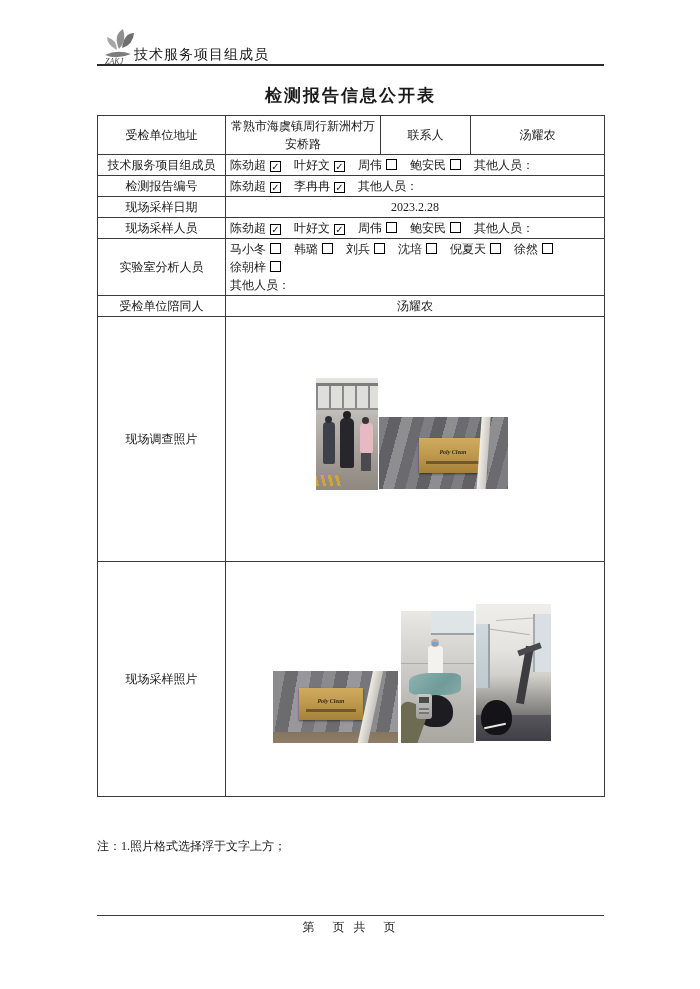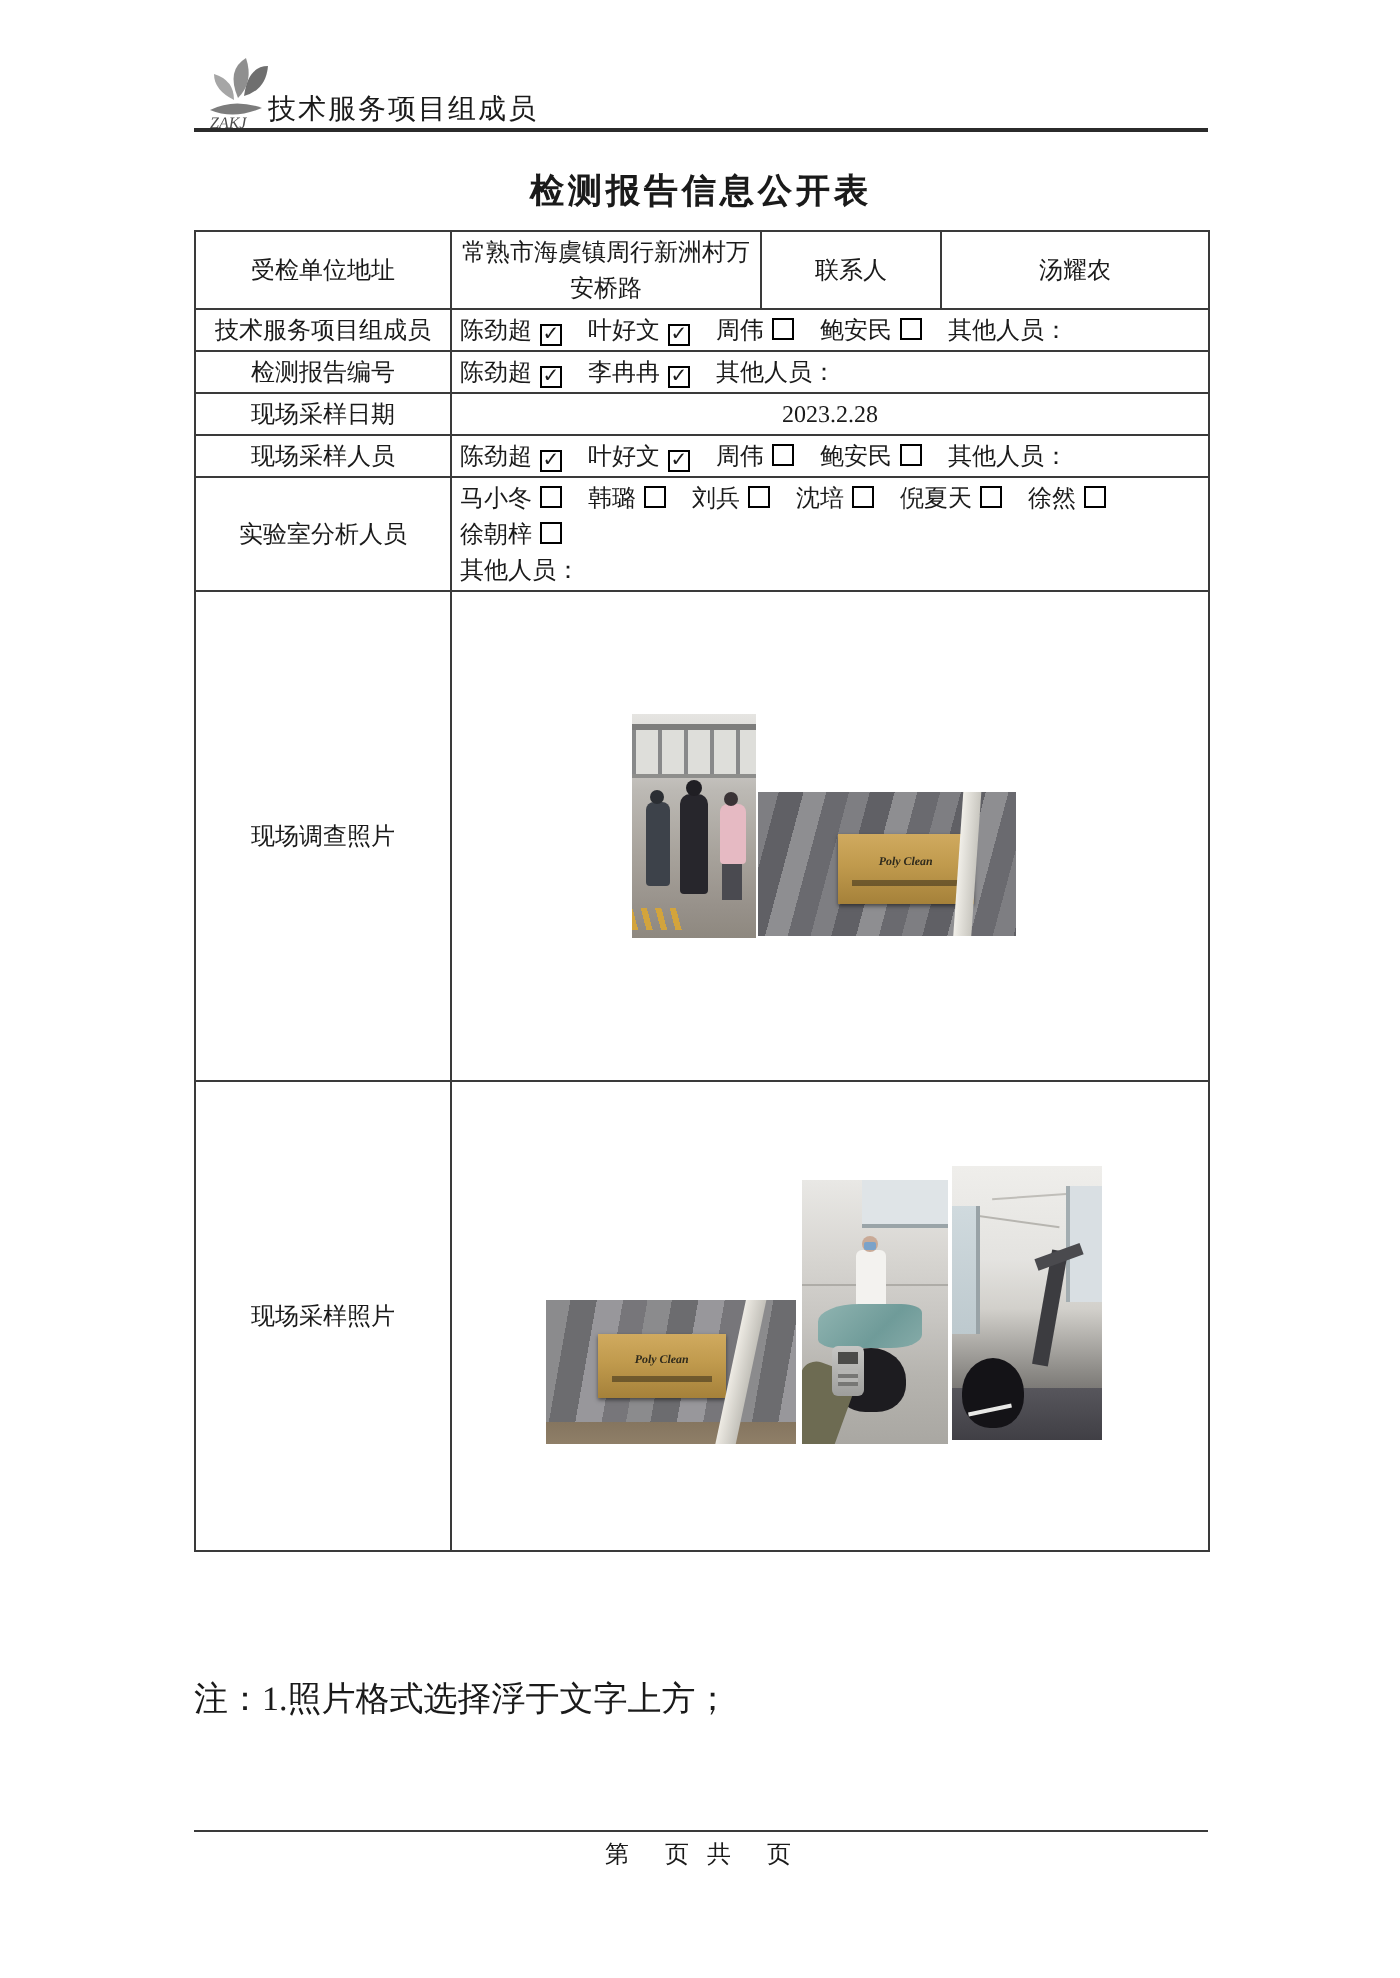--- a/index.html
+++ b/index.html
@@ -129,21 +129,21 @@
   .ph-workshop .arm::before { content:""; position:absolute; left:-8px; top:0; width:24px; height:6px;
     background:#4a4a4e; transform:rotate(-30deg); }
   .ph-workshop .desk { position:absolute; left:0; bottom:0; width:100%; height:26px;
     background:linear-gradient(180deg,#57565c,#403f45); }
   .ph-workshop .hair { position:absolute; left:5px; bottom:6px; width:31px; height:35px;
     background:#141317; border-radius:50% 50% 45% 45%; }
   .ph-workshop .strap { position:absolute; left:8px; bottom:14px; width:22px; height:2px;
     background:#e8e8e6; transform:rotate(-12deg); }
 
   
-  .note { position:absolute; left:97px; top:838px; font-size:17px; }
+  .note { position:absolute; left:97px; top:838px; font-size:12px; }
   .footer-rule { position:absolute; left:97px; top:915px; width:507px; border-top:1.5px solid #3a3a3a; }
   .footer-text { position:absolute; left:97px; top:919px; width:507px; text-align:center;
     font-size:12px; letter-spacing:3px; }
 </style>
 </head>
 <body>
 
 <div class="page">
 
   <div class="logo">
@@ -196,20 +196,24 @@
         <span><span class="member"><span>陈劲超</span><span class="cb">✓</span></span><span class="member"><span>叶好文</span><span class="cb">✓</span></span><span class="member"><span>周伟</span><span class="cb"></span></span><span class="member"><span>鲍安民</span><span class="cb"></span></span></span><span class="other-label">其他人员：</span>
       </td>
     </tr>
     <tr class="r8">
       <td class="lbl">实验室分析人员</td>
       <td class="val-l" colspan="3">
         <div><span><span class="member"><span>马小冬</span><span class="cb"></span></span><span class="member"><span>韩璐</span><span class="cb"></span></span><span class="member"><span>刘兵</span><span class="cb"></span></span><span class="member"><span>沈培</span><span class="cb"></span></span><span class="member"><span>倪夏天</span><span class="cb"></span></span><span class="member"><span>徐然</span><span class="cb"></span></span><span class="member"><span>徐朝梓</span><span class="cb"></span></span></span></div>
         <div class="lab-line2"><span class="other-label">其他人员：</span></div>
       </td>
     </tr>
+    <tr class="r9">
+      <td class="lbl">受检单位陪同人</td>
+      <td class="val-c" colspan="3">汤耀农</td>
+    </tr>
     <tr class="r10">
       <td class="lbl">现场调查照片</td>
       <td class="photo-cell" colspan="3">
         <div class="photo ph-corridor">
           <div class="win"></div>
           <div class="fig-left"></div>
           <div class="fig-dark"></div>
           <div class="fig-pink"></div>
           <div class="floor-mark"></div>
         </div>

